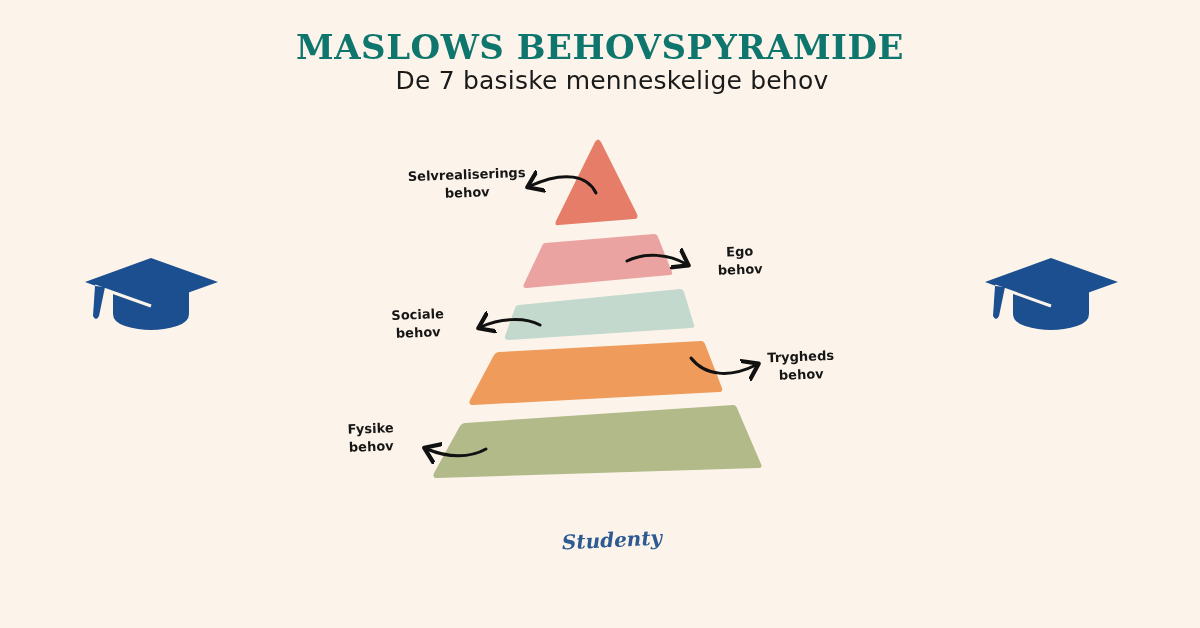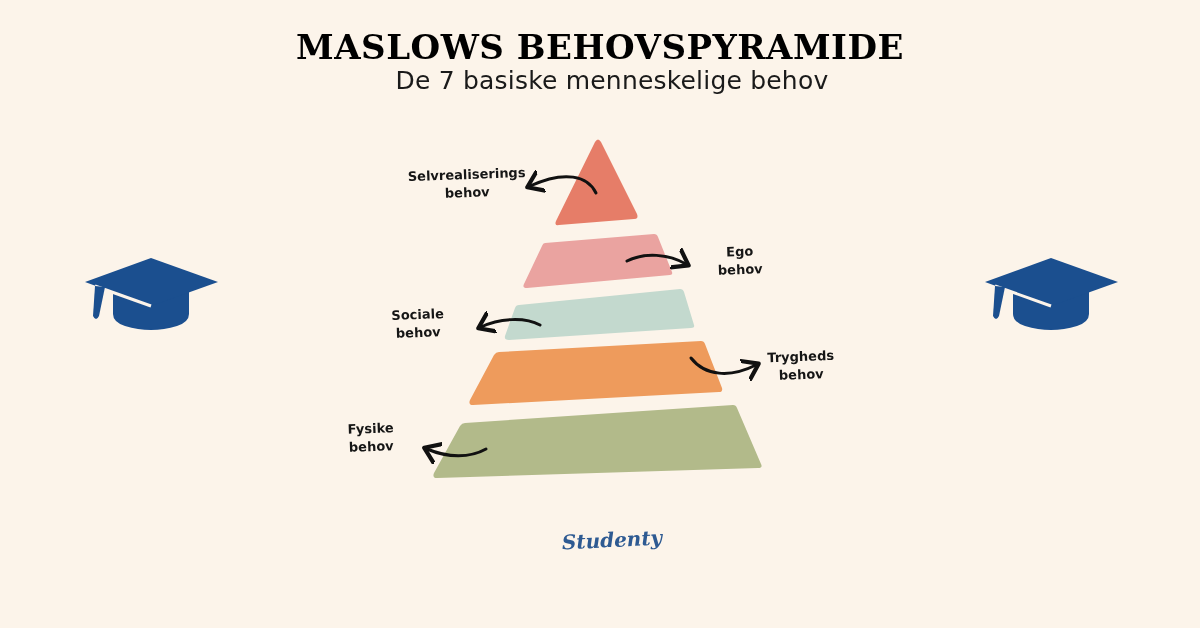--- a/index.html
+++ b/index.html
@@ -17,21 +17,21 @@
     .title {
       position: absolute;
       left: 0;
       width: 1200px;
       top: 27px;
       text-align: center;
       font-family: "DejaVu Serif", serif;
       font-weight: bold;
       font-size: 34px;
       letter-spacing: 0.5px;
-      color: #000000;
+      color: #0f766e;
       line-height: 40px;
     }
     .subtitle {
       position: absolute;
       left: 12px;
       width: 1200px;
       top: 65px;
       text-align: center;
       font-family: "DejaVu Sans", sans-serif;
       font-weight: normal;

